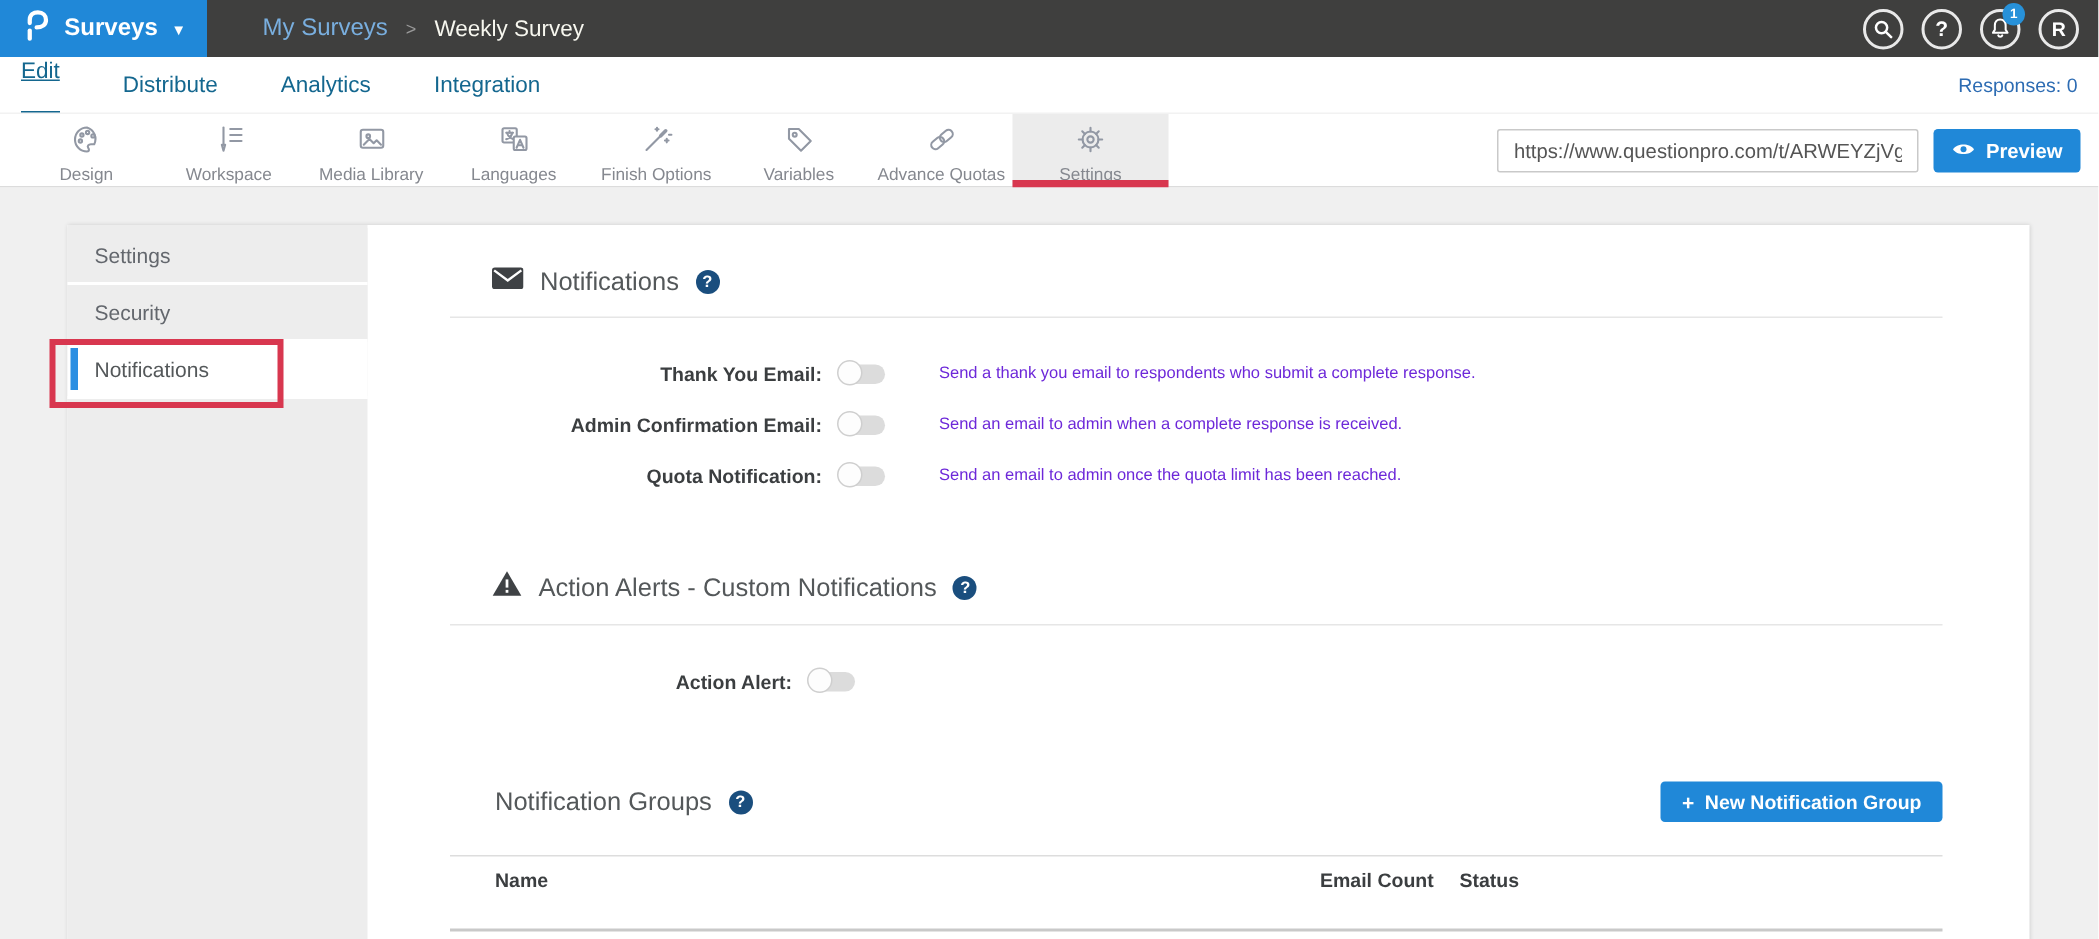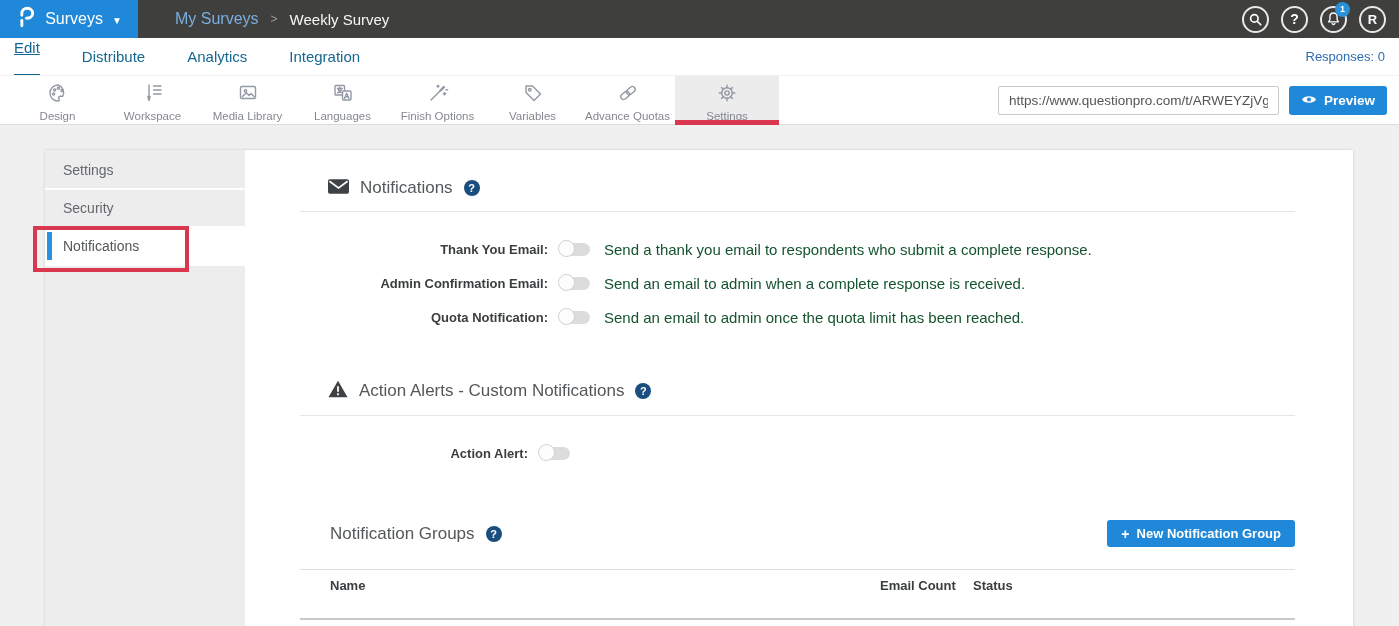--- a/index.html
+++ b/index.html
@@ -2,21 +2,21 @@
 <html><head>
 <meta charset="utf-8">
 <style>
   * { margin:0; padding:0; box-sizing:border-box; }
   html,body { width:1399px; height:626px; overflow:hidden; background:#fff;
     font-family:"Liberation Sans","DejaVu Sans",sans-serif; }
 
   
   .topbar { height:38px; background:#3f3f3e; display:flex; align-items:center; }
   .logo-block { width:138px; height:38px; background:#2088d8; display:flex;
-    align-items:center; justify-content:center; gap:9px; cursor:pointer; }
+    align-items:center; justify-content:center; gap:9px; cursor:pointer;font-weight:bold; }
   .logo-block .product { color:#fff; font-size:16px; }
   .caret { color:#fff; font-size:10px; margin-top:2px; }
   .breadcrumb { display:flex; align-items:center; gap:12px; margin-left:37px; }
   .bc-parent { color:#79aede; font-size:16px; cursor:pointer; }
   .bc-sep { color:#9a9a9a; font-size:12px; }
   .bc-current { color:#f7f7ef; font-size:15px; }
   .topbar-icons { margin-left:auto; margin-right:13px; display:flex; gap:12px; }
   .tb-circle { position:relative; width:27px; height:27px; border:2px solid #e9e9e9;
     border-radius:50%; display:flex; align-items:center; justify-content:center;
     color:#fff; cursor:pointer; }
@@ -76,21 +76,21 @@
   .h-divider { border-top:1px solid #e6e6e6; margin-top:13px; }
 
   .rows { margin-top:20px; }
   .toggle-row { display:flex; align-items:center; min-height:34px; }
   .t-label { width:248px; text-align:right; font-weight:bold; font-size:13px; color:#3b3e40; }
   .t-label.narrow { width:228px; }
   .switch { margin-left:12px; position:relative; width:30px; height:13px;
     background:#dcdcdc; border-radius:7px; cursor:pointer; flex-shrink:0; }
   .switch .knob { position:absolute; left:-2px; top:-2.5px; width:17px; height:17px;
     border-radius:50%; background:#fdfdfd; border:1px solid #cfcfcf; }
-  .t-desc { margin-left:14px; font-size:15px; color:#14532d; }
+  .t-desc { margin-left:36px; font-size:11px; color:#6d28d9; }
 
   .section2 { margin-top:46px; }
 
   .groups-head { margin-top:50px; display:flex; align-items:center;
     justify-content:space-between; }
   .groups-title-wrap { display:flex; align-items:center; gap:11px; padding-left:30px; }
   .new-group-btn { height:27px; padding:0 14px; background:#2088d8; color:#fff;
     border:none; border-radius:3px; font-size:13px; font-weight:bold;
     display:flex; align-items:center; gap:7px; cursor:pointer; font-family:inherit; }
   .plus { font-size:14px; font-weight:bold; }

